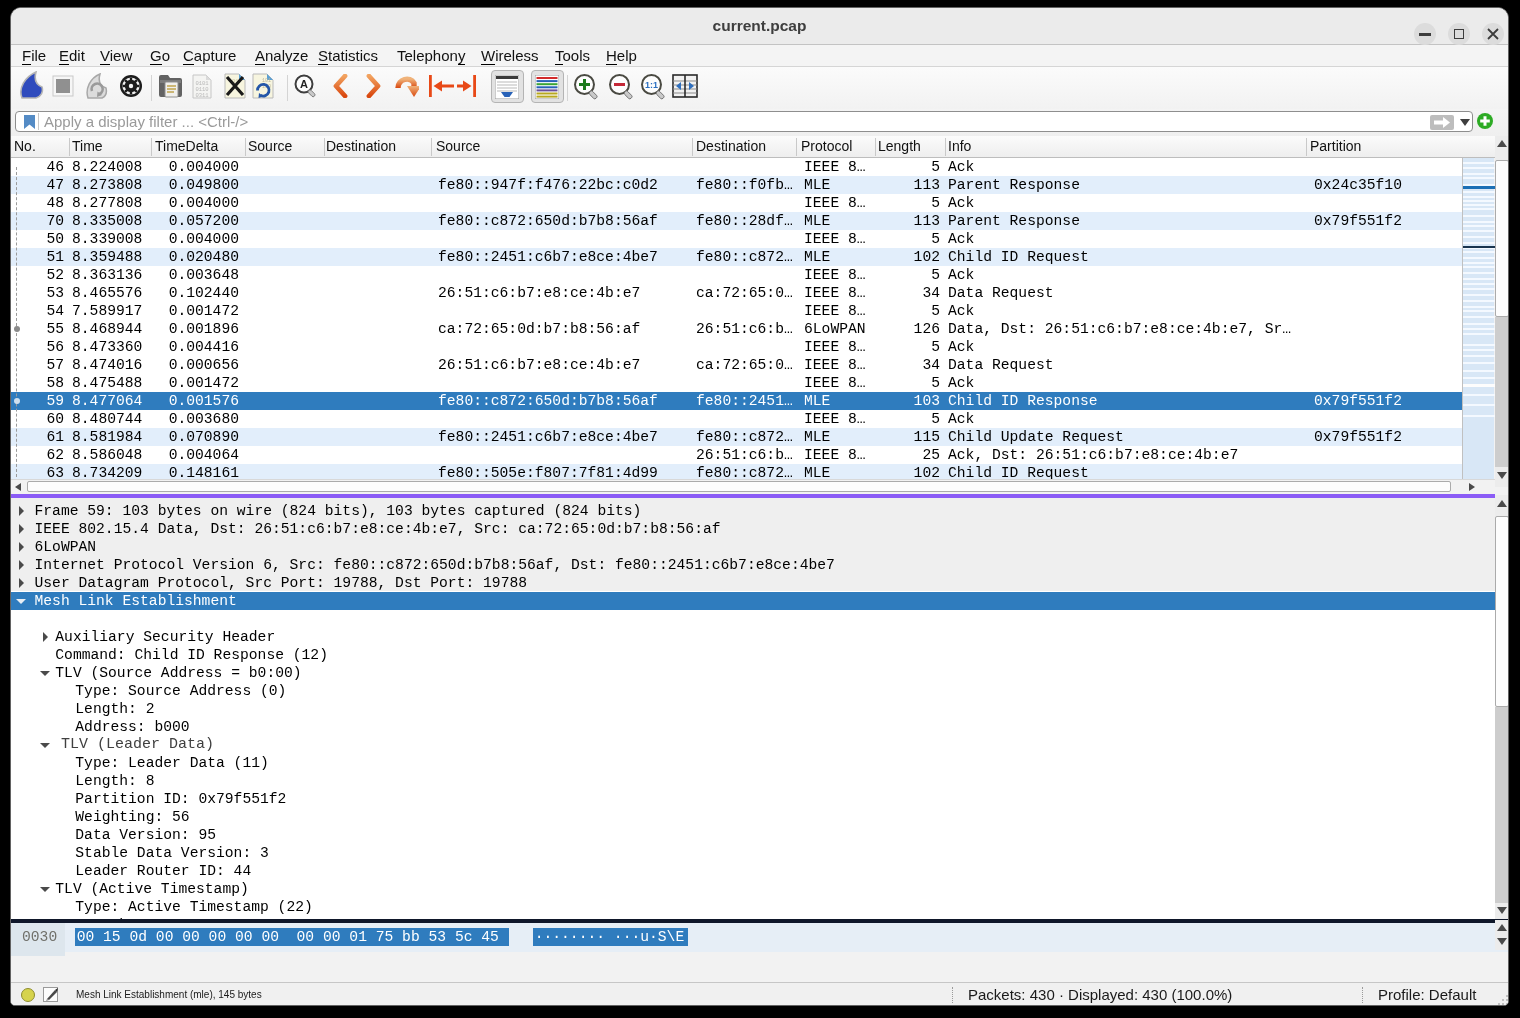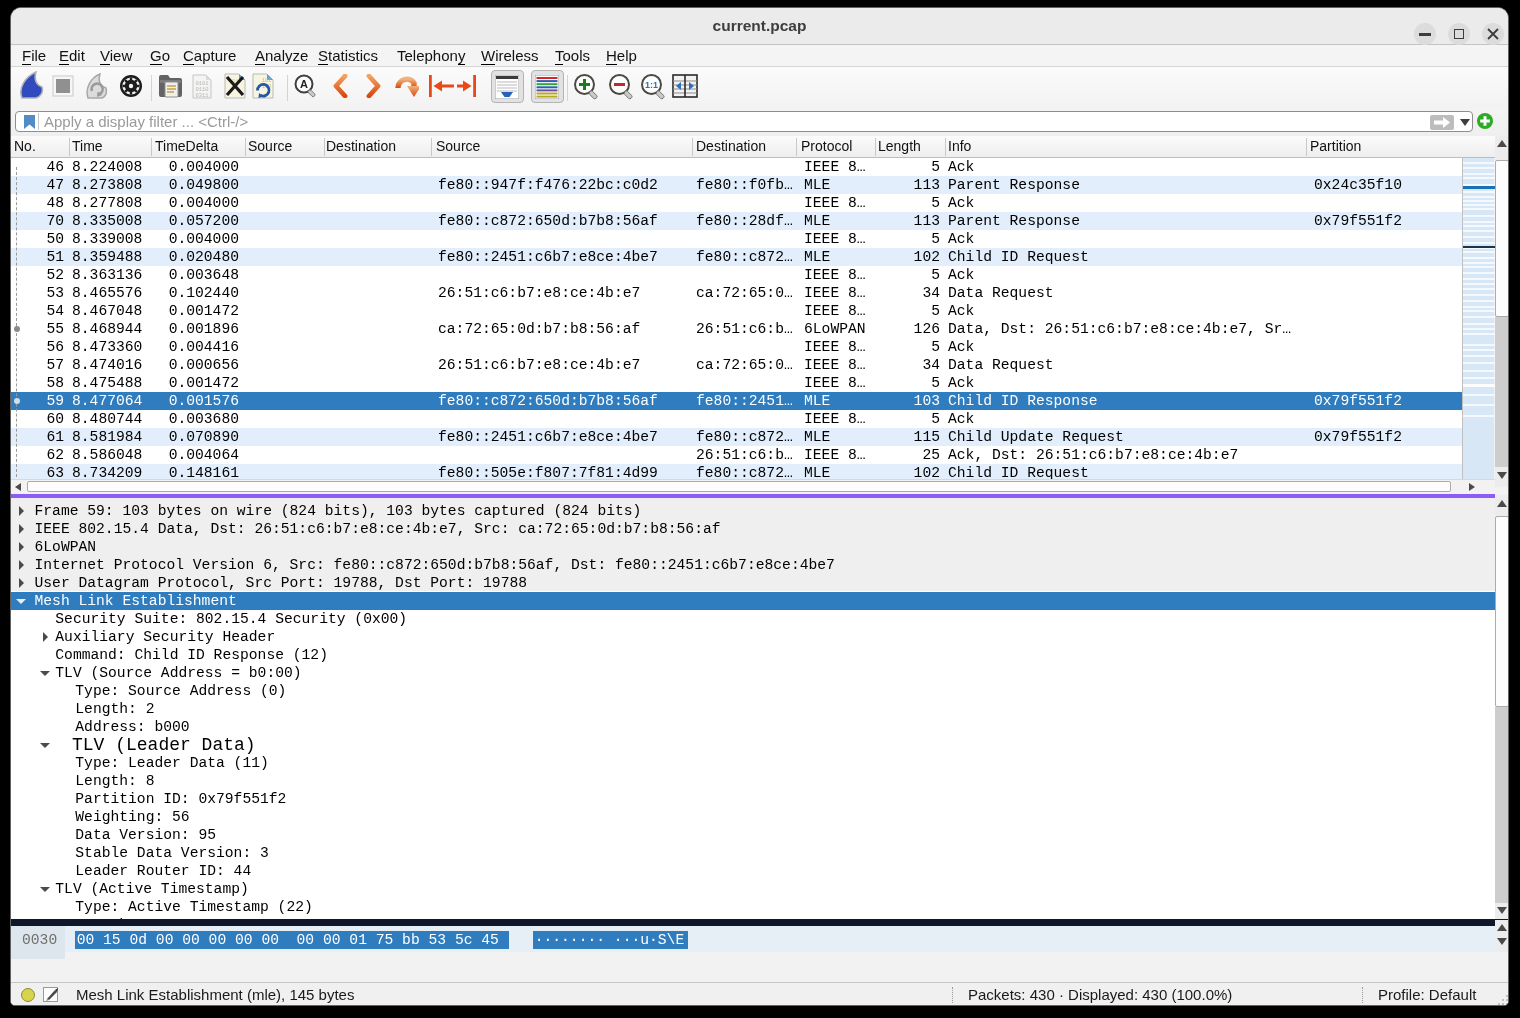--- a/index.html
+++ b/index.html
@@ -310,21 +310,21 @@
 <span class="cno">52</span><span class="ctime">8.363136</span><span class="cdelta">0.003648</span>
 <span class="cproto">IEEE 8…</span><span class="clen">5</span><span class="cinfo">Ack</span>
 </div>
 <div class="prow bw" style="top:126px">
 <span class="cno">53</span><span class="ctime">8.465576</span><span class="cdelta">0.102440</span>
 <span class="csrc">26:51:c6:b7:e8:ce:4b:e7</span>
 <span class="cdst">ca:72:65:0…</span>
 <span class="cproto">IEEE 8…</span><span class="clen">34</span><span class="cinfo">Data Request</span>
 </div>
 <div class="prow bw" style="top:144px">
-<span class="cno">54</span><span class="ctime">8.467048</span><span class="cdelta">0.001472</span>
+<span class="cno">54</span><span class="ctime">7.589917</span><span class="cdelta">0.001472</span>
 <span class="cproto">IEEE 8…</span><span class="clen">5</span><span class="cinfo">Ack</span>
 </div>
 <div class="prow bw" style="top:162px">
 <span class="cno">55</span><span class="ctime">8.468944</span><span class="cdelta">0.001896</span>
 <span class="csrc">ca:72:65:0d:b7:b8:56:af</span>
 <span class="cdst">26:51:c6:b…</span>
 <span class="cproto">6LoWPAN</span><span class="clen">126</span><span class="cinfo">Data, Dst: 26:51:c6:b7:e8:ce:4b:e7, Sr…</span>
 </div>
 <div class="prow bw" style="top:180px">
 <span class="cno">56</span><span class="ctime">8.473360</span><span class="cdelta">0.004416</span>
@@ -456,37 +456,36 @@
 <div class="abs mono" style="left:23.5px;top:58px;height:18px;line-height:18px;font-size:14.67px;color:#000;white-space:pre">Internet Protocol Version 6, Src: fe80::c872:650d:b7b8:56af, Dst: fe80::2451:c6b7:e8ce:4be7</div>
 <svg class="abs" style="left:4px;top:79px" width="12" height="12">
         <path d="M4 1 L9 6 L4 11 Z" fill="#4a4a4a"></path>
       </svg>
 <div class="abs mono" style="left:23.5px;top:76px;height:18px;line-height:18px;font-size:14.67px;color:#000;white-space:pre">User Datagram Protocol, Src Port: 19788, Dst Port: 19788</div>
 <div class="abs" style="left:0;top:94px;width:1484px;height:18px;background:#2f7cbe"></div>
 <svg class="abs" style="left:4px;top:97px" width="12" height="12">
         <path d="M1 4 L11 4 L6 9 Z" fill="#e8eef4"></path>
       </svg>
 <div class="abs mono" style="left:23.5px;top:94px;height:18px;line-height:18px;font-size:14.67px;color:#fff;white-space:pre">Mesh Link Establishment</div>
-<div class="abs mono" style="left:44.3px;top:112px;height:18px;line-height:18px;font-size:14.67px;color:#000;white-space:pre">Security Suite: 802.15.4 Security (0x00)</div>
 <svg class="abs" style="left:28px;top:133px" width="12" height="12">
         <path d="M4 1 L9 6 L4 11 Z" fill="#4a4a4a"></path>
       </svg>
 <div class="abs mono" style="left:44.3px;top:130px;height:18px;line-height:18px;font-size:14.67px;color:#000;white-space:pre">Auxiliary Security Header</div>
 <div class="abs mono" style="left:44.3px;top:148px;height:18px;line-height:18px;font-size:14.67px;color:#000;white-space:pre">Command: Child ID Response (12)</div>
 <svg class="abs" style="left:28px;top:169px" width="12" height="12">
         <path d="M1 4 L11 4 L6 9 Z" fill="#4a4a4a"></path>
       </svg>
 <div class="abs mono" style="left:44.3px;top:166px;height:18px;line-height:18px;font-size:14.67px;color:#000;white-space:pre">TLV (Source Address = b0:00)</div>
 <div class="abs mono" style="left:64.3px;top:184px;height:18px;line-height:18px;font-size:14.67px;color:#000;white-space:pre">Type: Source Address (0)</div>
 <div class="abs mono" style="left:64.3px;top:202px;height:18px;line-height:18px;font-size:14.67px;color:#000;white-space:pre">Length: 2</div>
 <div class="abs mono" style="left:64.3px;top:220px;height:18px;line-height:18px;font-size:14.67px;color:#000;white-space:pre">Address: b000</div>
 <svg class="abs" style="left:28px;top:241px" width="12" height="12">
         <path d="M1 4 L11 4 L6 9 Z" fill="#4a4a4a"></path>
       </svg>
-<div class="abs mono" style="left:61px;top:238px;height:18px;line-height:18px;font-size:18px;color:#000000;white-space:pre">TLV (Leader Data)</div>
+<div class="abs mono" style="left:50px;top:238px;height:18px;line-height:18px;font-size:15px;color:#404040;white-space:pre">TLV (Leader Data)</div>
 <div class="abs mono" style="left:64.3px;top:256px;height:18px;line-height:18px;font-size:14.67px;color:#000;white-space:pre">Type: Leader Data (11)</div>
 <div class="abs mono" style="left:64.3px;top:274px;height:18px;line-height:18px;font-size:14.67px;color:#000;white-space:pre">Length: 8</div>
 <div class="abs mono" style="left:64.3px;top:292px;height:18px;line-height:18px;font-size:14.67px;color:#000;white-space:pre">Partition ID: 0x79f551f2</div>
 <div class="abs mono" style="left:64.3px;top:310px;height:18px;line-height:18px;font-size:14.67px;color:#000;white-space:pre">Weighting: 56</div>
 <div class="abs mono" style="left:64.3px;top:328px;height:18px;line-height:18px;font-size:14.67px;color:#000;white-space:pre">Data Version: 95</div>
 <div class="abs mono" style="left:64.3px;top:346px;height:18px;line-height:18px;font-size:14.67px;color:#000;white-space:pre">Stable Data Version: 3</div>
 <div class="abs mono" style="left:64.3px;top:364px;height:18px;line-height:18px;font-size:14.67px;color:#000;white-space:pre">Leader Router ID: 44</div>
 <svg class="abs" style="left:28px;top:385px" width="12" height="12">
         <path d="M1 4 L11 4 L6 9 Z" fill="#4a4a4a"></path>
       </svg>
@@ -495,21 +494,21 @@
 <div class="abs mono" style="left:64.3px;top:418px;height:18px;line-height:18px;font-size:14.67px;color:#000;white-space:pre">Length: 8</div>
 </div>
 
 <div class="abs" style="left:1484px;top:487px;width:15px;height:424px;background:#ececec">
 <div class="abs" style="left:2px;top:5px;width:0;height:0;border-left:5.5px solid transparent;border-right:5.5px solid transparent;border-bottom:7px solid #4a4a4a"></div>
 <div class="abs" style="left:0px;top:21px;width:14px;height:191px;background:#fdfdfd;border:1px solid #ababab;border-radius:2px"></div>
 <div class="abs" style="left:0px;top:212px;width:14px;height:196px;background:#cdcdcd"></div>
 <div class="abs" style="left:2px;top:412px;width:0;height:0;border-left:5.5px solid transparent;border-right:5.5px solid transparent;border-top:7px solid #4a4a4a"></div>
 </div>
 
-<div class="abs" style="left:0;top:911px;width:1499px;height:33px;background:#e6eef6;border-top:7px solid #0f172a">
+<div class="abs" style="left:0;top:911px;width:1499px;height:33px;background:#e6eef6;border-top:4px solid #0f172a">
 <div class="abs" style="left:0;top:0;width:54px;height:33px;background:#dde6ed"></div>
 <div class="abs" style="left:64px;top:5px;width:434px;height:18px;background:#2f7cbe"></div>
 <div class="abs" style="left:522px;top:5px;width:155px;height:18px;background:#2f7cbe"></div>
 <div class="abs mono" style="left:11px;top:5px;height:18px;line-height:18px;font-size:14.67px;color:#70706a;white-space:pre">0030</div>
 <div class="abs mono" style="left:65.7px;top:5px;height:18px;line-height:18px;font-size:14.67px;color:#fff;white-space:pre">00 15 0d 00 00 00 00 00  00 00 01 75 bb 53 5c 45</div>
 <div class="abs mono" style="left:523.7px;top:5px;height:18px;line-height:18px;font-size:14.67px;color:#fff;white-space:pre">········ ···u·S\E</div>
 </div>
 
 <div class="abs" style="left:1484px;top:912px;width:15px;height:30px;background:#ececec">
 <div class="abs" style="left:2px;top:4px;width:0;height:0;border-left:5.5px solid transparent;border-right:5.5px solid transparent;border-bottom:7px solid #4a4a4a"></div>
@@ -518,21 +517,21 @@
 
 
 <div class="abs" style="left:0;top:974px;width:1499px;height:25px;background:#f0f0f0;border-top:1px solid #c6c6c6">
 <div class="abs" style="left:10px;top:5px;width:14px;height:14px;border-radius:50%;background:#d6d34d;border:1px solid #8e8c2e"></div>
 <div class="abs" style="left:32px;top:4px;width:15px;height:15px;background:#fdfdfd;border:1px solid #9a9a9a"></div>
 <svg class="abs" style="left:32px;top:3px" width="17" height="17">
         <path d="M4 13 L12 4 L14 6 L6 14 Z" fill="#4a4a4a"></path>
         <path d="M12 4 L15 2 L14 6 Z" fill="#2a2a2a"></path>
         <path d="M4 13 L3 15 L6 14 Z" fill="#888"></path>
       </svg>
-<div class="abs" style="left:65px;top:0;height:24px;line-height:24px;font-size:15px;color:#1a1a1a">Mesh Link Establishment (mle), 145 bytes</div>
+<div class="abs" style="left:65px;top:0;height:24px;line-height:24px;font-size:10px;color:#1a1a1a">Mesh Link Establishment (mle), 145 bytes</div>
 <div class="abs" style="left:941px;top:4px;width:1px;height:16px;border-left:1px dotted #9a9a9a"></div>
 <div class="abs" style="left:957px;top:0;height:24px;line-height:24px;font-size:15px;color:#1a1a1a">Packets: 430 · Displayed: 430 (100.0%)</div>
 <div class="abs" style="left:1351px;top:4px;width:1px;height:16px;border-left:1px dotted #9a9a9a"></div>
 <div class="abs" style="left:1367px;top:0;height:24px;line-height:24px;font-size:15px;color:#1a1a1a">Profile: Default</div>
 <svg class="abs" style="left:1486px;top:11px" width="12" height="12">
         <circle cx="10" cy="2" r="1" fill="#b0b0b0"></circle>
         <circle cx="10" cy="6" r="1" fill="#b0b0b0"></circle>
         <circle cx="10" cy="10" r="1" fill="#b0b0b0"></circle>
         <circle cx="6" cy="6" r="1" fill="#b0b0b0"></circle>
         <circle cx="6" cy="10" r="1" fill="#b0b0b0"></circle>

